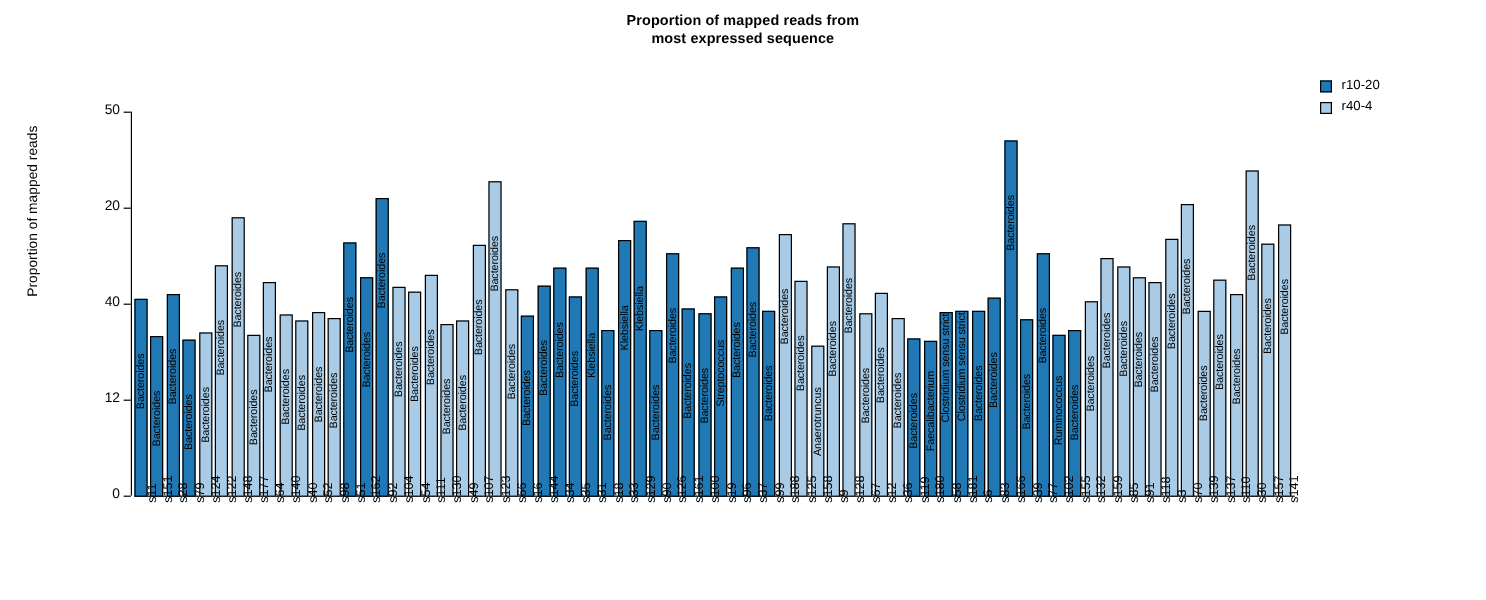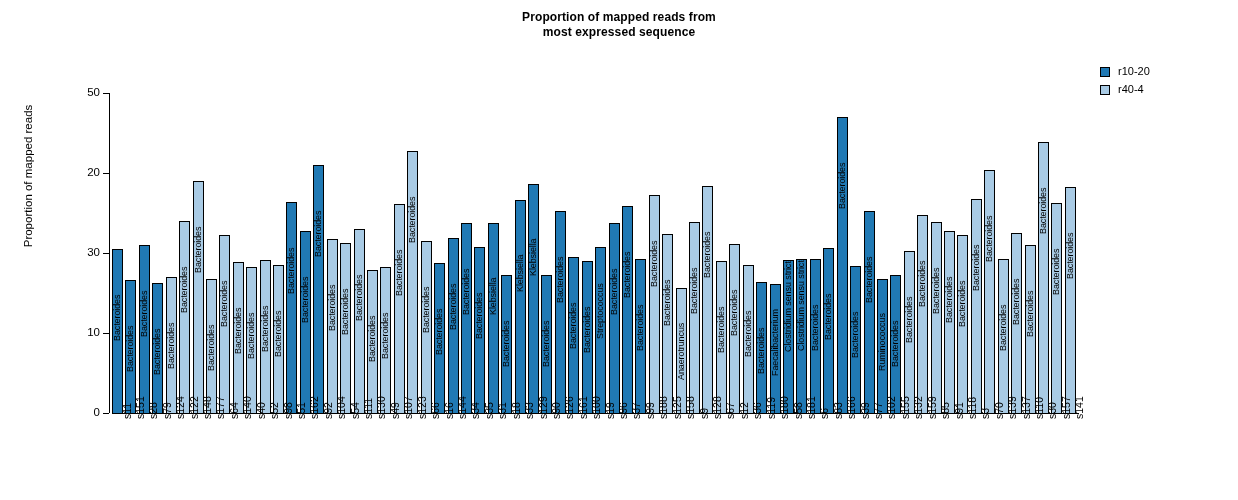--- a/index.html
+++ b/index.html
@@ -71,23 +71,23 @@
       <span class="legend-label">r40-4</span>
     </div>
   </div>
 
   <div class="yaxis-title">Proportion of mapped reads</div>
   <div class="yaxis-line"></div>
   <div id="yticks">
       <div class="ytick" style="top: 413px;"></div>
       <div class="ytick-text" style="top: 413px;">0</div>
       <div class="ytick" style="top: 333px;"></div>
-      <div class="ytick-text" style="top: 333px;">10</div>
+      <div class="ytick-text" style="top: 333px;">12</div>
       <div class="ytick" style="top: 253px;"></div>
-      <div class="ytick-text" style="top: 253px;">30</div>
+      <div class="ytick-text" style="top: 253px;">40</div>
       <div class="ytick" style="top: 173px;"></div>
       <div class="ytick-text" style="top: 173px;">20</div>
       <div class="ytick" style="top: 93px;"></div>
       <div class="ytick-text" style="top: 93px;">50</div>
     </div>
 
   <div class="xaxis-line" id="xaxisline" style="width: 967.24px;"></div>
 
   <div class="plot" id="plot">
       <div class="bar" title="s11: 20.5" style="left: 112px; top: 249px; width: 11px; height: 165px; background: rgb(32, 121, 180);">

